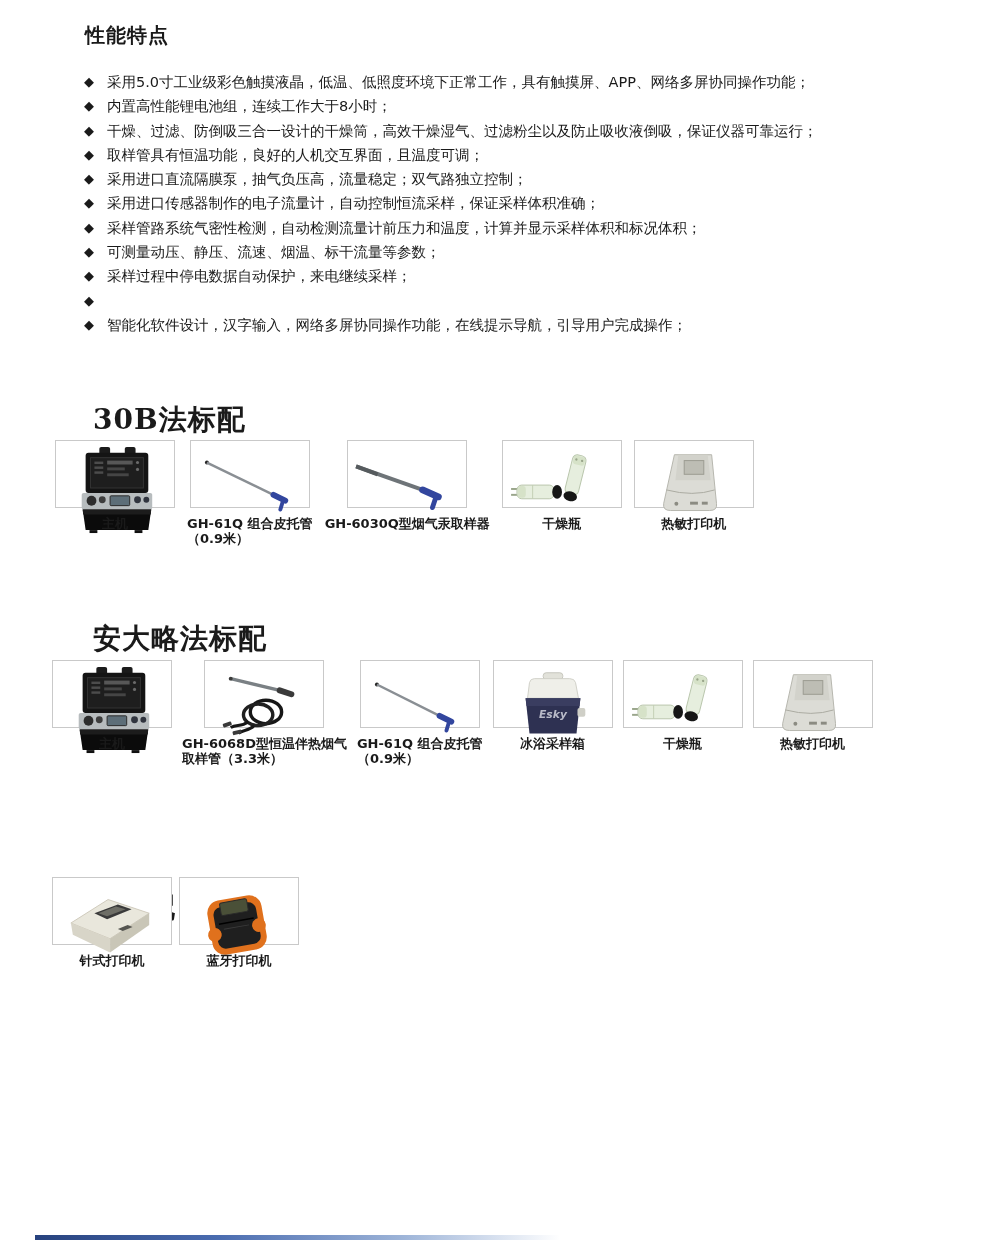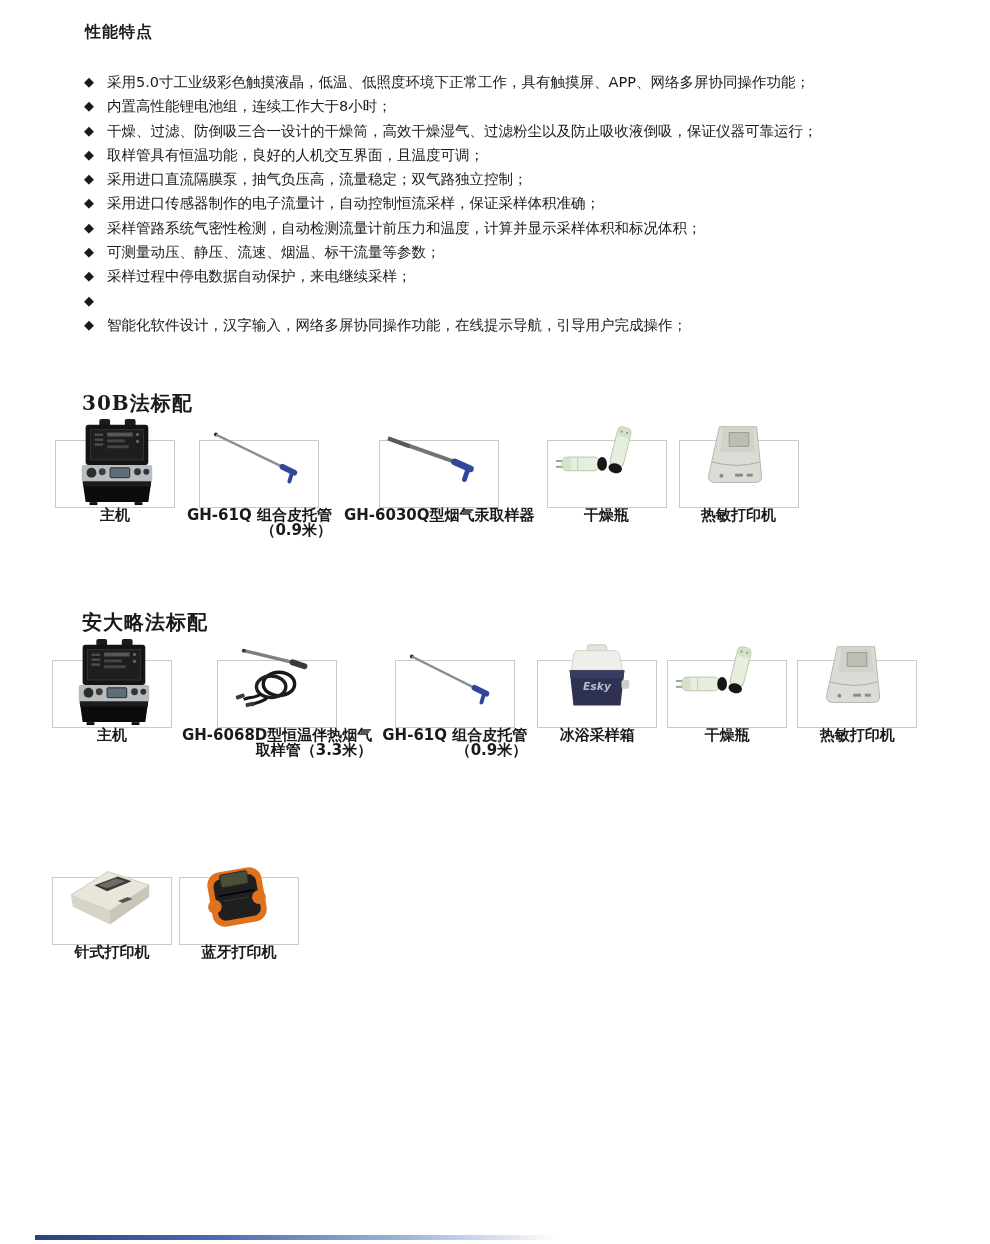--- a/index.html
+++ b/index.html
@@ -1,42 +1,42 @@
 <!DOCTYPE html>
 <html><head>
 <meta charset="utf-8">
 <style>
   html,body{margin:0;padding:0;background:#ffffff;}
   .page{position:relative;width:990px;height:1244px;background:#fff;overflow:hidden;
         color:#1a1a1a;font-family:"DejaVu Sans","Liberation Sans",sans-serif;}
 
   .features-title{position:absolute;left:85px;top:22px;margin:0;
-        font-size:16px;font-weight:bold;letter-spacing:1px;}
+        font-size:20px;font-weight:bold;letter-spacing:1px;}
   .features-list{position:absolute;left:84px;top:70px;margin:0;padding:0;list-style:none;}
   .features-list li{display:flex;align-items:flex-start;font-size:14.5px;
         line-height:24.3px;white-space:nowrap;}
   .diamond{flex:none;width:23px;font-size:13px;line-height:24.3px;}
 
-  .sec-title{position:absolute;margin:0;font-size:20px;font-weight:bold;
+  .sec-title{position:absolute;margin:11px;font-size:28px;font-weight:bold;
         font-family:"DejaVu Serif","Liberation Serif",serif;letter-spacing:1px;}
   .t-30b{left:82px;top:390px;}
   .t-ont{left:82px;top:609px;}
   .t-opt{left:88px;top:878px;letter-spacing:5px;}
 
   .row{position:absolute;display:flex;}
   .row-30b{left:55px;top:440px;gap:12px;}
   .row-ont{left:52px;top:660px;gap:10px;}
   .row-opt{left:52px;top:877px;gap:7px;}
 
   .product{display:flex;flex-direction:column;align-items:center;}
   .box{box-sizing:border-box;width:120px;height:68px;border:1px solid #c9c9c9;
-       background:#fff;display:flex;align-items:flex-end;justify-content:center;}
+       background:#fff;display:flex;align-items:flex-start;justify-content:center;}
   .box svg{width:118px;height:94px;display:block;}
-  .label{margin-top:0;font-size:15px;font-weight:bold;line-height:15px;
-         text-align:right;color:#1a1a1a;}
+  .label{margin-top:8px;font-size:13px;font-weight:bold;line-height:15px;
+         text-align:left;color:#1a1a1a;}
   .label span{display:block;white-space:nowrap;}
 
   .footer-bar{position:absolute;left:35px;top:1235px;width:525px;height:5px;
        background:linear-gradient(90deg,#27427e 0%,#4a6cb0 35%,#9db4d8 70%,rgba(255,255,255,0) 100%);}
 </style>
 </head>
 <body>
 
 <div class="page">
 

